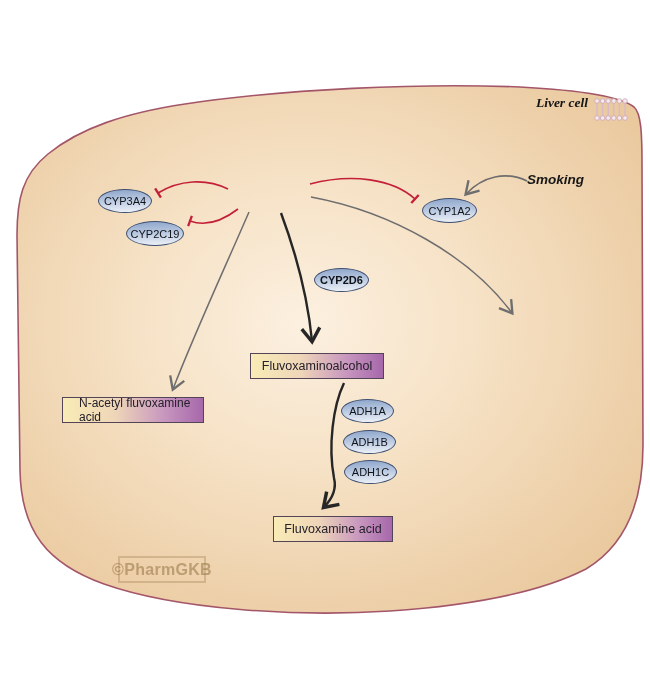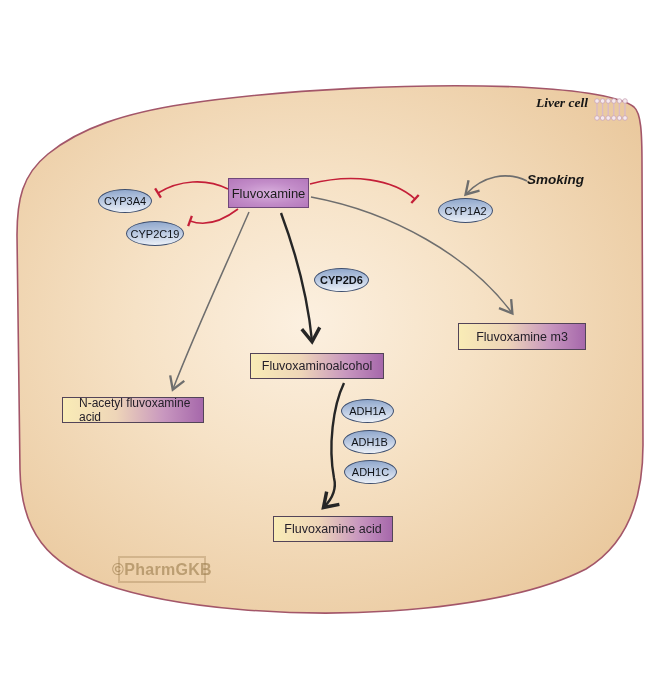--- a/index.html
+++ b/index.html
@@ -86,49 +86,43 @@
     <path d="M 249 212 C 223 272 196 330 173 389" fill="none" stroke="#6e6e6e" stroke-width="1.5" marker-end="url(#ah-gray)"></path>
     <path d="M 527 181 C 506 171 483 176 466 194" fill="none" stroke="#6e6e6e" stroke-width="1.7" marker-end="url(#ah-gray)"></path>
 
     <path d="M 281 213 C 297 256 308 300 312 341" fill="none" stroke="#262626" stroke-width="2.4" marker-end="url(#ah-black)"></path>
     <path d="M 344 383 C 333 406 328 446 334 478 C 337 490 331 500 324 507" fill="none" stroke="#262626" stroke-width="2.4" marker-end="url(#ah-black)"></path>
   </svg>
 
   <div class="annot" style="left:480px;top:95px;width:108px;text-align:right;font-family:Liberation Serif, serif;">Liver cell</div>
   <div class="annot" style="left:527px;top:172px;width:70px;">Smoking</div>
 
-  <div class="node drug-box" style="left:228px;top:178px;width:81px;height:30px;">
-    <span>Fluvoxamine</span>
-  </div>
 
   <div class="node enzyme" style="left:98px;top:189px;width:54px;height:24px;">
     <span>CYP3A4</span>
   </div>
   <div class="node enzyme" style="left:126px;top:221px;width:58px;height:25px;">
     <span>CYP2C19</span>
   </div>
-  <div class="node enzyme" style="left:422px;top:198px;width:55px;height:25px;margin-left:16px;">
+  <div class="node enzyme" style="left:422px;top:198px;width:55px;height:25px;">
     <span>CYP1A2</span>
   </div>
   <div class="node enzyme" style="left:314px;top:268px;width:55px;height:24px;font-weight:bold;">
     <span>CYP2D6</span>
   </div>
   <div class="node enzyme" style="left:341px;top:399px;width:53px;height:24px;">
     <span>ADH1A</span>
   </div>
   <div class="node enzyme" style="left:343px;top:430px;width:53px;height:24px;">
     <span>ADH1B</span>
   </div>
   <div class="node enzyme" style="left:344px;top:460px;width:53px;height:24px;">
     <span>ADH1C</span>
   </div>
 
-  <div class="node metabolite-box" style="left:458px;top:323px;width:128px;height:27px;">
-    <span>Fluvoxamine m3</span>
-  </div>
   <div class="node metabolite-box" style="left:250px;top:353px;width:134px;height:26px;">
     <span>Fluvoxaminoalcohol</span>
   </div>
   <div class="node metabolite-box" style="left:62px;top:397px;width:142px;height:26px;font-size:12px;padding-left:16px;">
     <span>N-acetyl fluvoxamine acid</span>
   </div>
   <div class="node metabolite-box" style="left:273px;top:516px;width:120px;height:26px;">
     <span>Fluvoxamine acid</span>
   </div>
 

